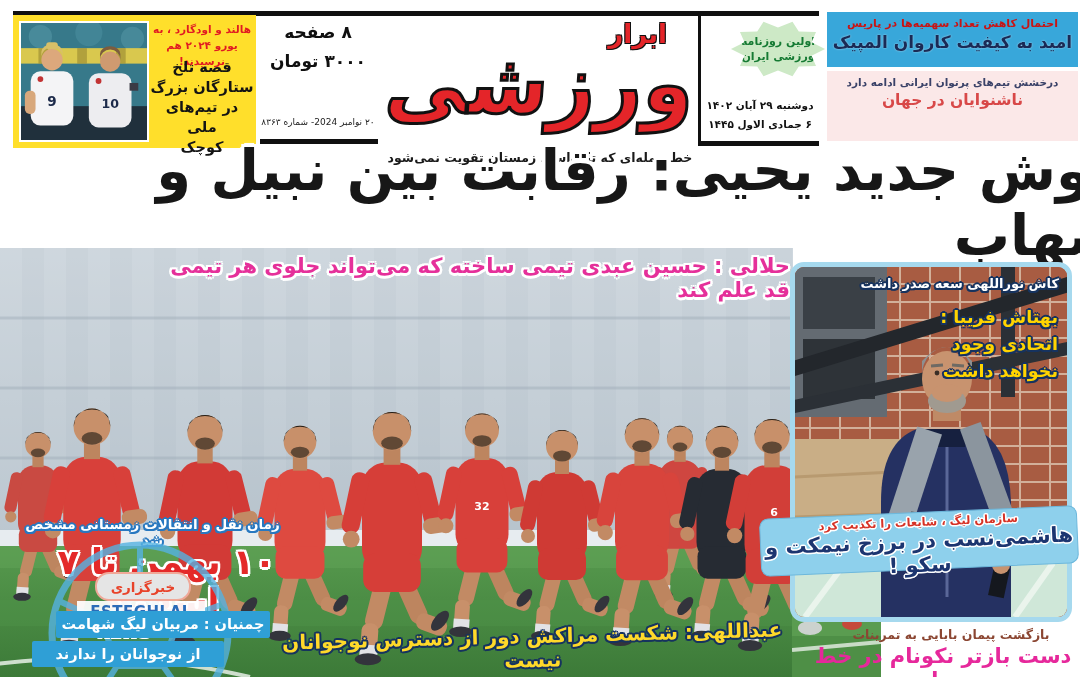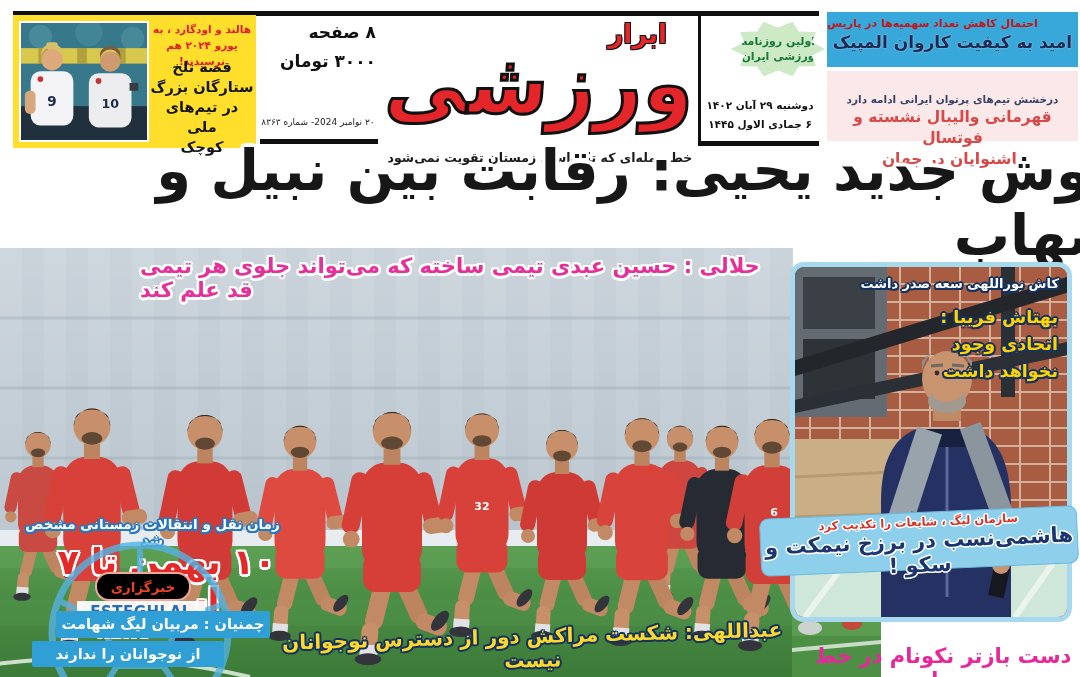--- a/index.html
+++ b/index.html
@@ -12,51 +12,51 @@
   .ow2{text-shadow:-2px -2px 0 #fff,2px -2px 0 #fff,-2px 2px 0 #fff,2px 2px 0 #fff,-2.5px 0 0 #fff,2.5px 0 0 #fff,0 -2.5px 0 #fff,0 2.5px 0 #fff;}
   .ow3{text-shadow:-3px -3px 0 #fff,3px -3px 0 #fff,-3px 3px 0 #fff,3px 3px 0 #fff,-4px 0 0 #fff,4px 0 0 #fff,0 -4px 0 #fff,0 4px 0 #fff,0 0 6px #fff;margin-left:43px;}
   .onavy{text-shadow:-1.5px -1.5px 0 #16335f,1.5px -1.5px 0 #16335f,-1.5px 1.5px 0 #16335f,1.5px 1.5px 0 #16335f,-2px 0 0 #16335f,2px 0 0 #16335f,0 -2px 0 #16335f,0 2px 0 #16335f;}
   .oblue{text-shadow:-1.5px -1.5px 0 #2878c0,1.5px -1.5px 0 #2878c0,-1.5px 1.5px 0 #2878c0,1.5px 1.5px 0 #2878c0,-2px 0 0 #2878c0,2px 0 0 #2878c0,0 -2px 0 #2878c0,0 2px 0 #2878c0;}
 
   
   .yellow-box{left:13px;top:15px;width:243px;height:133px;background:#ffdf2b;}
   .ny-photo{left:6px;top:6px;width:130px;height:121px;border:2px solid #fff;box-sizing:border-box;background:#37798a;}
   .ny-kicker{left:139px;top:7px;width:100px;font-size:10.5px;line-height:1.5;font-weight:800;color:#e11a22;text-align:center;}
   .ny-title{left:137px;top:42px;width:104px;font-size:14.5px;line-height:1.38;font-weight:800;color:#141414;text-align:center;}
-  .pages-box{left:260px;top:18px;width:116px;font-size:17px;font-weight:900;line-height:1.7;color:#101010;}
+  .pages-box{left:260px;top:18px;width:116px;font-size:17px;font-weight:900;line-height:1.7;color:#101010;text-align:center;}
   .issue-line{left:258px;top:117px;width:120px;font-size:9px;color:#222;text-align:center;}
   .logo-wrap{left:385px;top:13px;width:310px;height:136px;}
   .logo-top{position:absolute;right:28px;top:6px;font-size:26px;font-weight:900;color:#e42529;text-shadow:-1px -1px 0 #111,1px -1px 0 #111,-1px 1px 0 #111,1px 1px 0 #111;}
   .logo-main{position:absolute;right:0;top:26px;width:100%;text-align:center;font-size:82px;font-weight:900;color:#e42529;line-height:1.1;
              -webkit-text-stroke:3px #111;transform:skewX(-4deg) scaleY(1.02);}
   .tagline{left:385px;top:150px;width:310px;font-size:12.5px;font-weight:800;color:#1a1a1a;text-align:center;}
   .starburst{left:729px;top:19px;width:98px;height:60px;background:#cde9c6;display:flex;align-items:center;justify-content:center;
     clip-path:polygon(98% 50%,84.2% 61.1%,88.8% 78.2%,71.2% 79.1%,64.8% 95.6%,50% 86%,35.2% 95.6%,28.8% 79.1%,11.2% 78.2%,15.8% 61.1%,2% 50%,15.8% 38.9%,11.2% 21.8%,28.8% 20.9%,35.2% 4.4%,50% 14%,64.8% 4.4%,71.2% 20.9%,88.8% 21.8%,84.2% 38.9%);}
   .starburst div{font-size:11px;line-height:1.4;font-weight:800;color:#157a33;text-align:center;}
   .dates{left:701px;top:96px;width:118px;font-size:10.5px;font-weight:700;color:#111;text-align:center;line-height:1.8;}
   .blue-box{left:827px;top:12px;width:251px;height:55px;background:#38a7da;}
-  .blue-box .k{margin-top:5px;font-size:11px;font-weight:800;color:#c81414;text-align:left;}
+  .blue-box .k{margin-top:5px;font-size:11px;font-weight:800;color:#c81414;text-align:center;}
   .blue-box .t{margin-top:2px;font-size:17px;font-weight:900;color:#1a2a55;text-align:center;text-shadow:0 0 2px rgba(255,255,255,.6);}
   .pink-box{left:827px;top:71px;width:251px;height:70px;background:#fbe8e8;}
-  .pink-box .k{margin-top:22px;font-size:10.5px;font-weight:800;color:#3a4268;text-align:center;}
+  .pink-box .k{margin-top:5px;font-size:10.5px;font-weight:800;color:#3a4268;text-align:center;}
   .pink-box .t{margin-top:2px;font-size:15.5px;line-height:1.35;font-weight:900;color:#d84848;text-align:center;}
 
   
   .headline{left:0;top:150px;width:1080px;height:106px;display:flex;align-items:center;justify-content:center;
             font-size:56px;font-weight:900;color:#171717;z-index:9;}
-  .subheadline{left:140px;top:254px;width:650px;text-align:left;font-size:21px;font-weight:800;color:#e5309a;z-index:10;}
+  .subheadline{left:140px;top:254px;width:650px;text-align:right;font-size:21px;font-weight:800;color:#e5309a;z-index:10;}
 
   
   .photo-main{left:0;top:248px;width:793px;height:429px;z-index:1;}
   .grass-patch{left:792px;top:616px;width:89px;height:61px;z-index:2;}
 
   .transfer-kicker{left:20px;top:516px;width:265px;text-align:center;font-size:13.5px;font-weight:800;color:#fff;z-index:3;}
   .transfer-title{left:24px;top:542px;width:285px;text-align:center;font-size:35px;font-weight:900;color:#e42929;z-index:4;}
   .wm{left:35px;top:528px;width:215px;height:149px;z-index:5;}
-  .wm-pill{left:60px;top:44px;width:92px;height:25px;background:#000000;border:2px solid #f0a898;border-radius:14px;
+  .wm-pill{left:60px;top:44px;width:92px;height:25px;background:#e5e5e5;border:2px solid #f0a898;border-radius:14px;
            display:flex;align-items:center;justify-content:center;font-size:13.5px;font-weight:800;color:#e8432a;z-index:8;}
   .wm-en{left:42px;top:73px;width:128px;height:21px;background:rgba(255,255,255,.93);display:flex;align-items:center;justify-content:center;
          font-size:15px;font-weight:800;letter-spacing:.5px;color:#2b6cb8;z-index:8;direction:ltr;}
   .wm-news{left:62px;top:95px;font-size:16px;font-weight:900;color:#ffd92a;z-index:8;direction:ltr;
            text-shadow:-1px -1px 0 #fff,1px -1px 0 #fff,-1px 1px 0 #fff,1px 1px 0 #fff;}
   .strip{background:#2f9fd6;color:#fff;font-weight:800;font-size:14.5px;text-align:center;border-radius:2px;z-index:6;}
   .strip1{left:56px;top:611px;width:214px;height:27px;line-height:27px;}
   .strip2{left:32px;top:641px;width:192px;height:26px;line-height:26px;}
   .abdollahi{left:280px;top:624px;width:505px;text-align:center;font-size:20px;font-weight:900;color:#ffd92a;transform:rotate(-1.5deg);z-index:6;}
 
@@ -142,21 +142,20 @@
   </div>
 
   <div class="abs blue-box">
     <div class="k">احتمال کاهش تعداد سهمیه‌ها در پاریس</div>
     <div class="t">امید به کیفیت کاروان المپیک</div>
   </div>
 
   <div class="abs pink-box">
     <div class="k">درخشش تیم‌های پرتوان ایرانی ادامه دارد</div>
     <div class="t">
-      <div>قهرمانی والیبال نشسته و فوتسال</div>
       <div>ناشنوایان در جهان</div>
     </div>
   </div>
 
   <div class="abs headline ow3">روش جدید یحیی: رقابت بین نبیل و شهاب</div>
   <div class="abs subheadline ow2">حلالی : حسین عبدی تیمی ساخته که می‌تواند جلوی هر تیمی قد علم کند</div>
 
   <div class="abs photo-main">
     <svg width="793" height="429" viewBox="0 0 793 429" preserveAspectRatio="none">
       <defs>
@@ -309,15 +308,16 @@
       <div>اتحادی وجود</div>
       <div>نخواهد داشت</div>
     </div>
   </div>
 
   <div class="abs band">
     <div class="k ow1">سازمان لیگ ، شایعات را تکذیب کرد</div>
     <div class="t ow1">هاشمی‌نسب در برزخ نیمکت و سکو !</div>
   </div>
 
+  <div class="abs br-kicker">بازگشت پیمان بابایی به تمرینات</div>
   <div class="abs br-title">دست بازتر نکونام در خط حمله</div>
 
 </div>
 
 </body></html>

